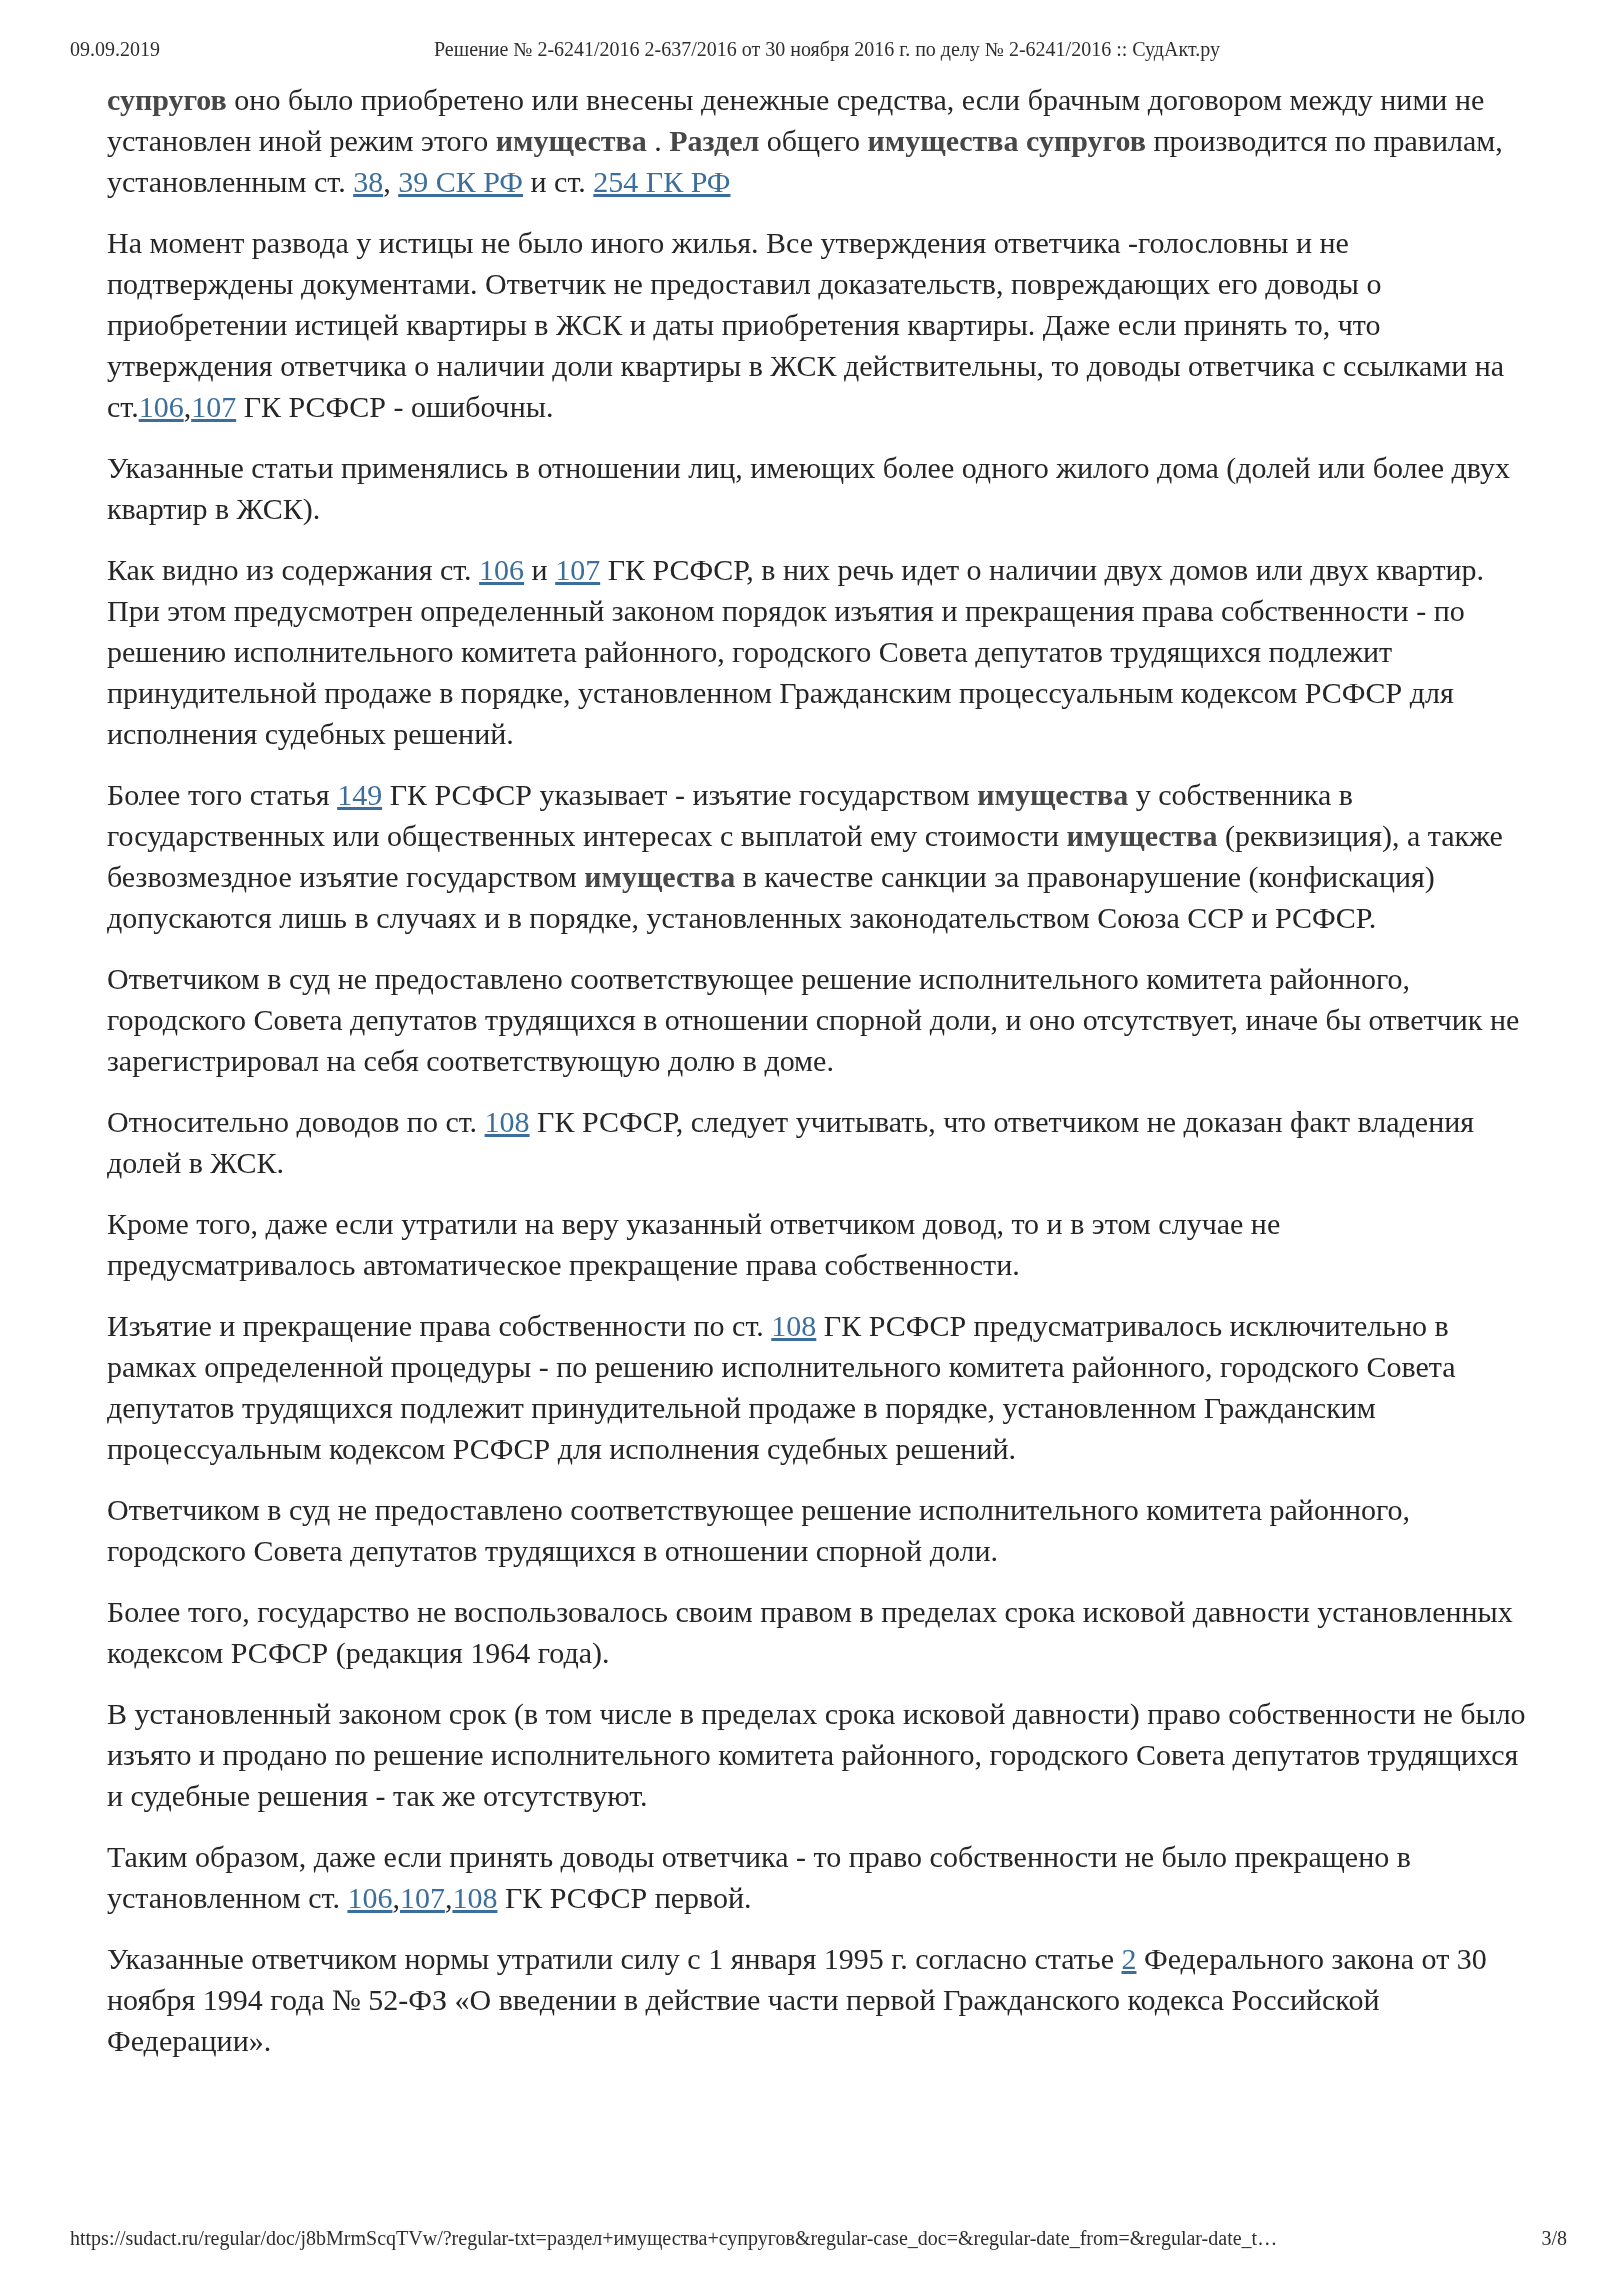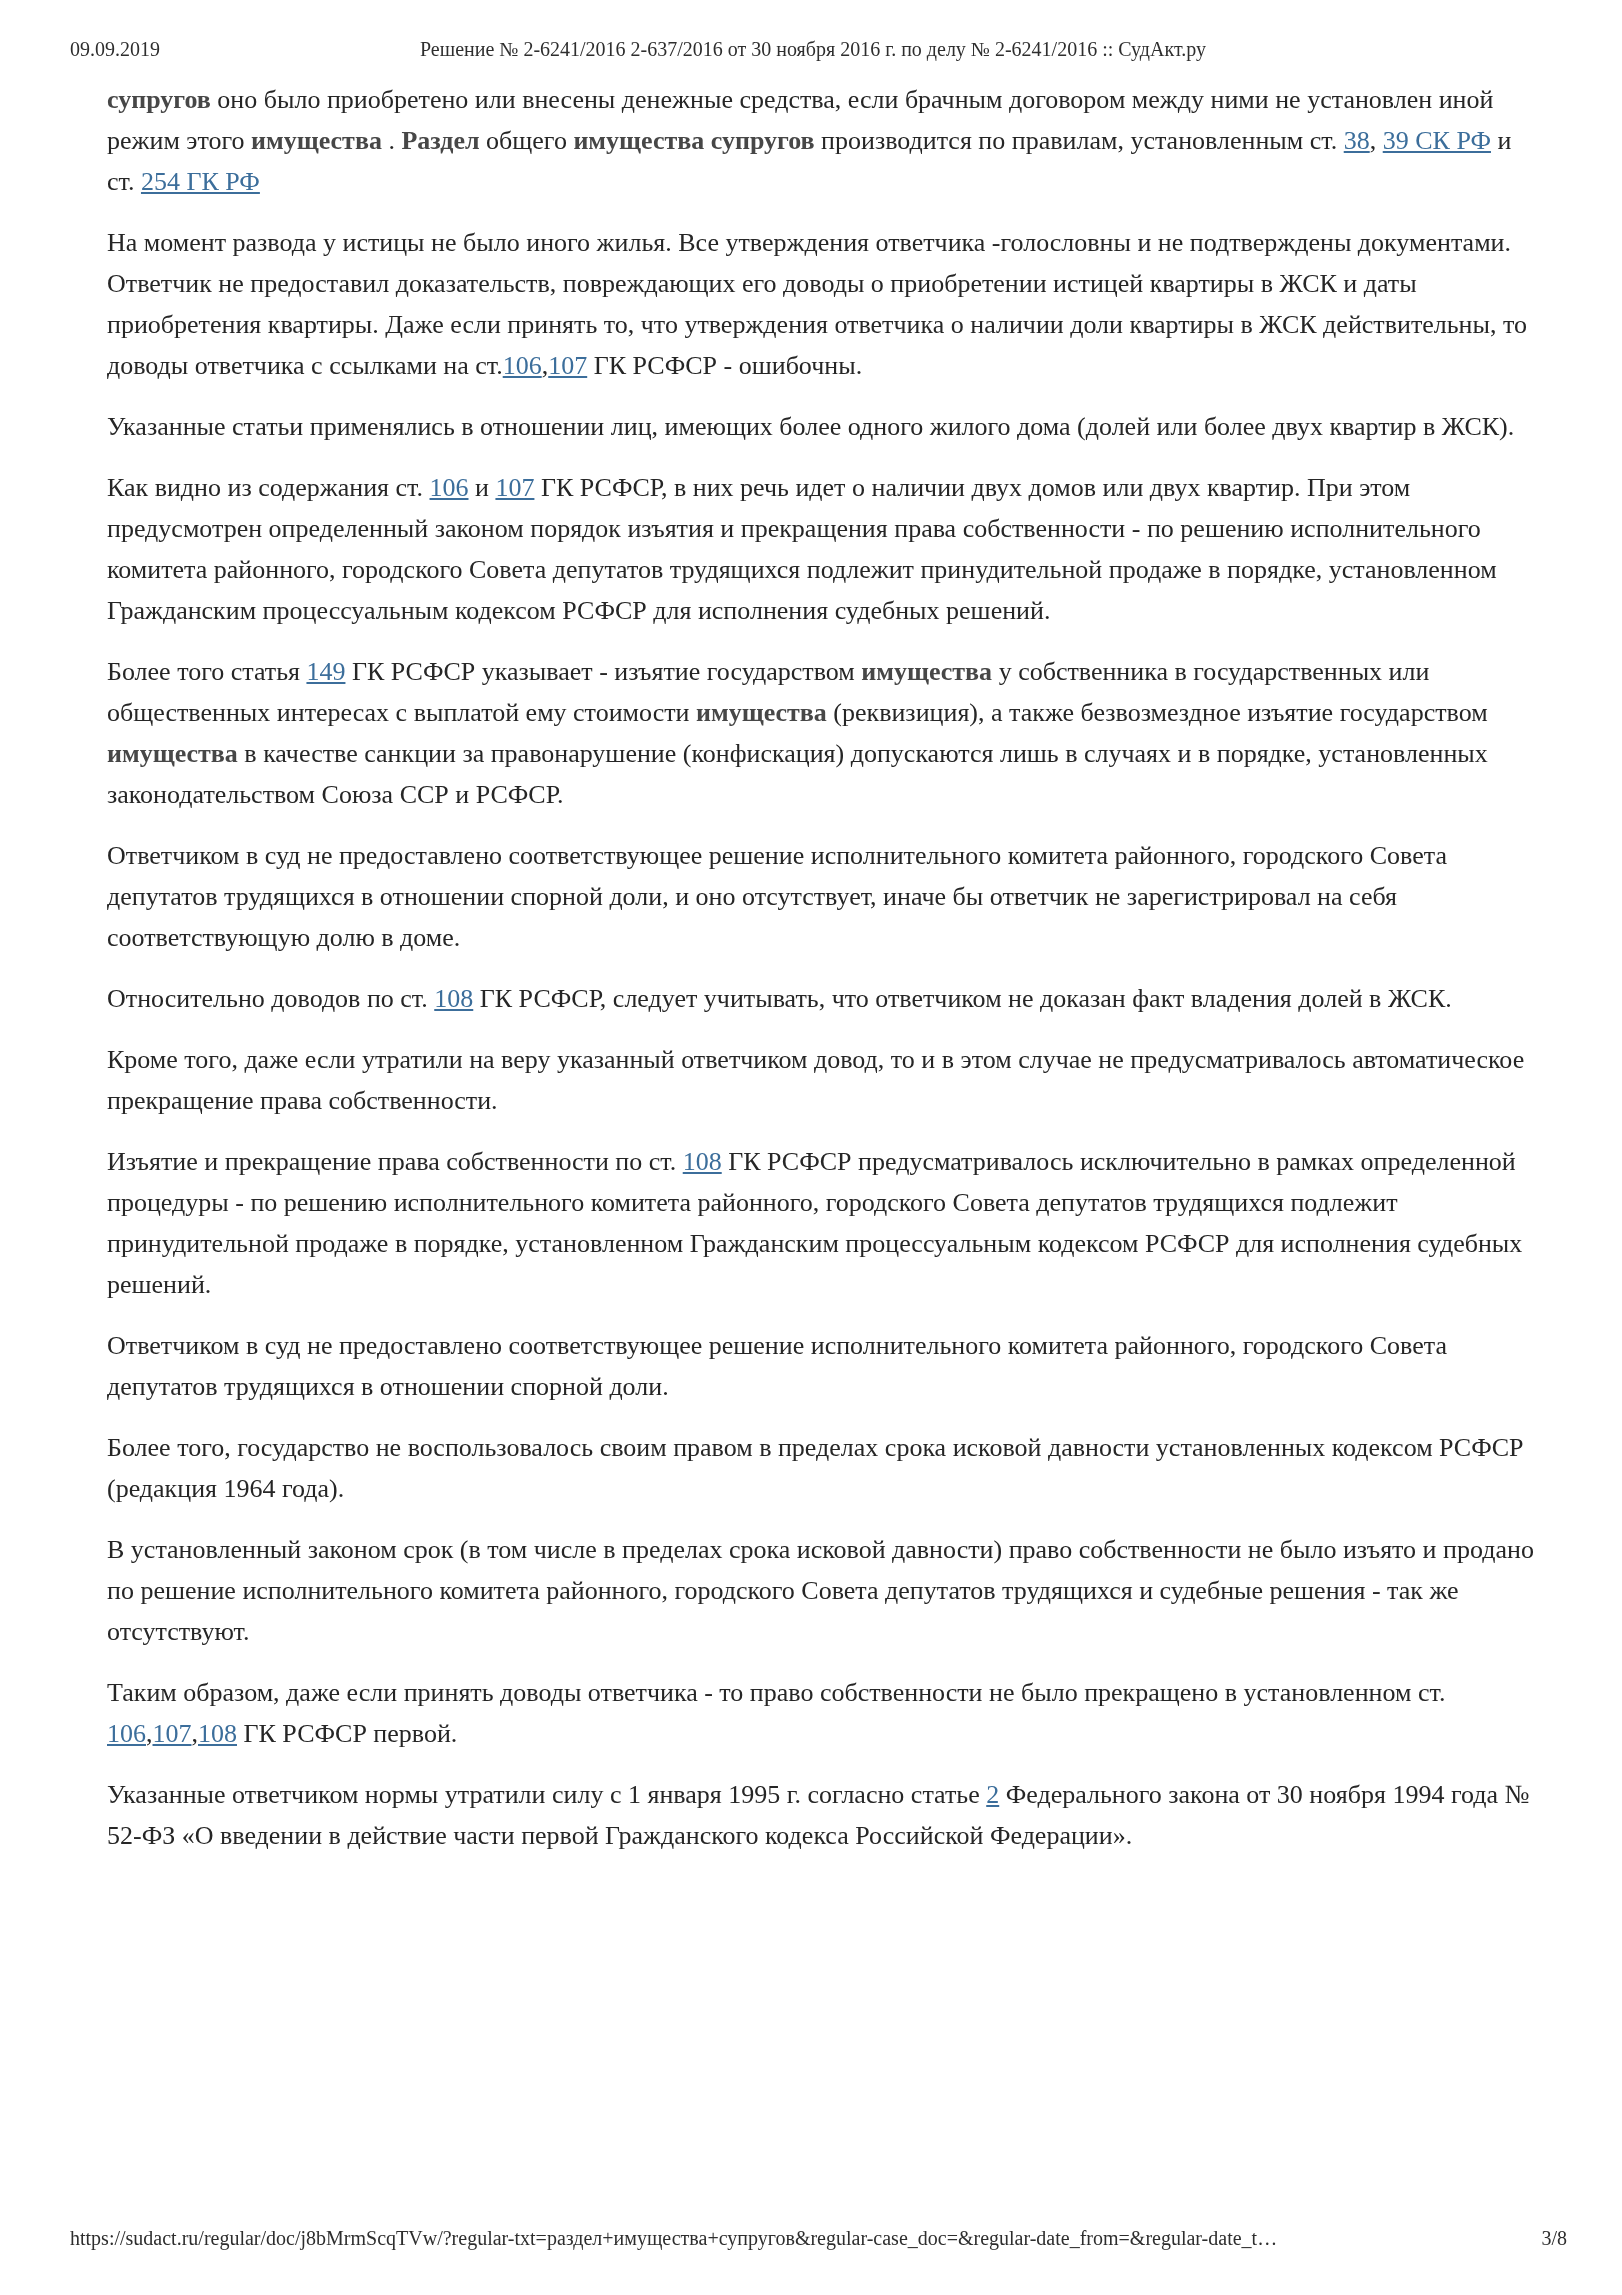--- a/index.html
+++ b/index.html
@@ -19,30 +19,30 @@
     overflow:hidden;
   }
   .hf{
     position:absolute;
     font-size:20px;
     line-height:25px;
     color:var(--hf-color);
     white-space:nowrap;
   }
   .hdr-date{left:70px;top:37px;}
-  .hdr-title{left:420px;top:37px;}
+  .hdr-title{left:434px;top:37px;}
   .ftr-url{left:70px;top:2226px;}
   .ftr-page{right:55px;top:2226px;margin-left:19px;}
   .content{
     position:absolute;
     left:107px;
     top:79px;
     width:1427px;
     color:var(--body-color);
-    font-size:26px;
+    font-size:30px;
     line-height:41px;
     text-align:left;
   }
   .content p{margin:0 0 20px 0;}
   .content b{font-weight:700;color:var(--bold-color);}
   .content a{
     color:var(--link-color);
     text-decoration:underline;
     cursor:pointer;
   }

